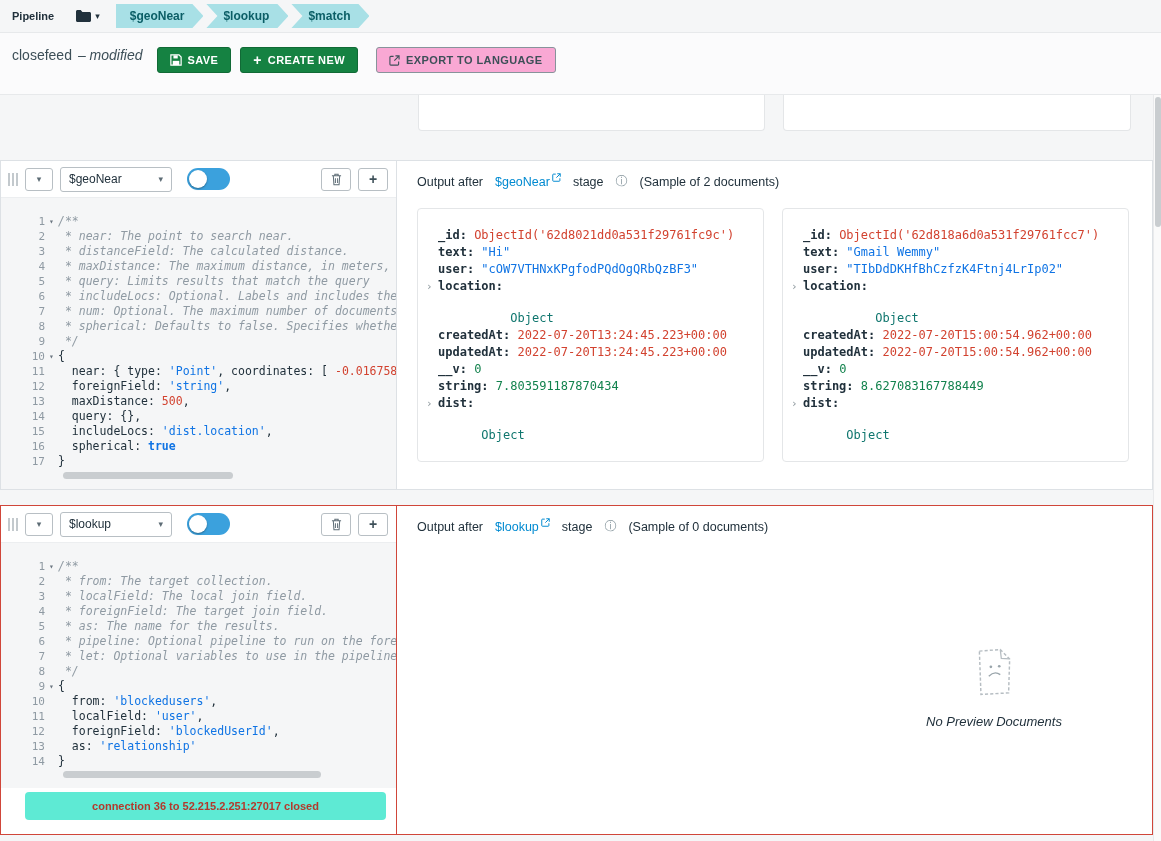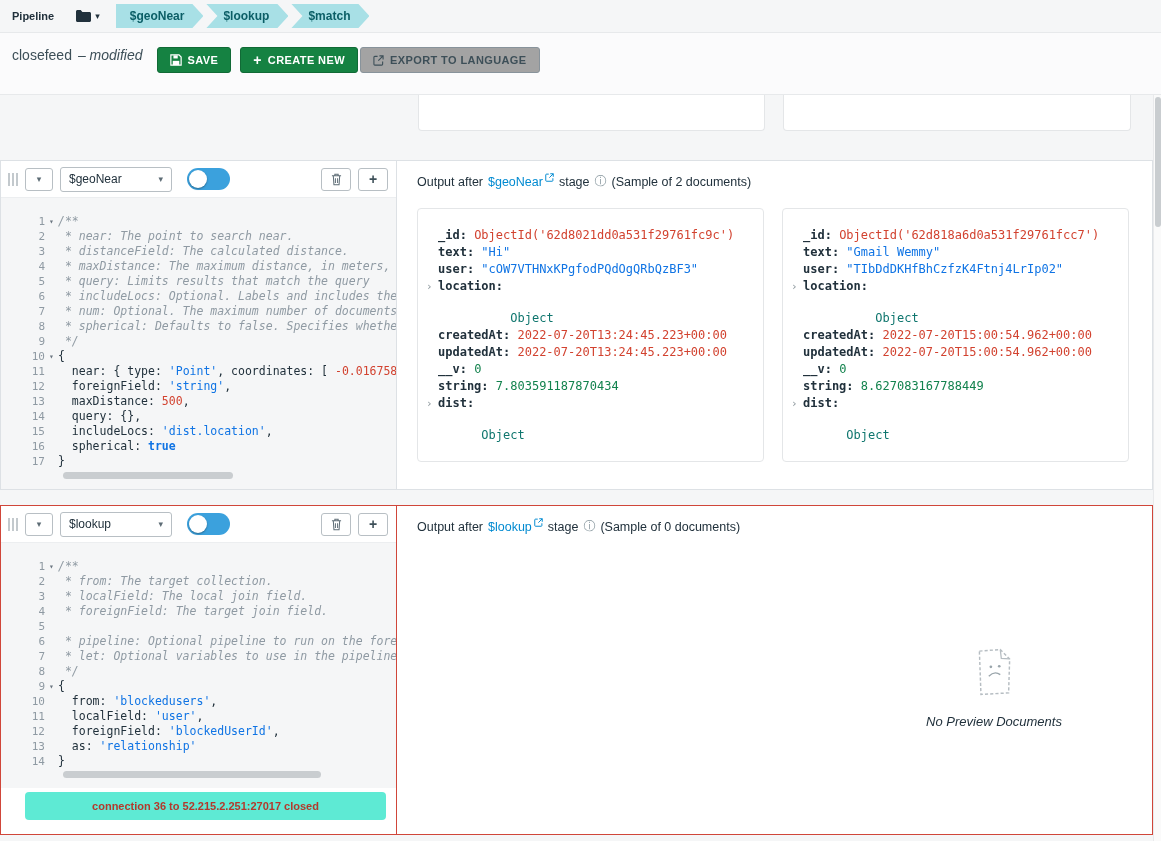--- a/index.html
+++ b/index.html
@@ -37,21 +37,21 @@
   }
   .pipe-name { font-size:14px; color:#3d4f58; }
   .modified { font-size:14px; color:#3d4f58; font-style:italic; margin-left:6px; }
   .btn {
     display:inline-flex; align-items:center; gap:6px; height:26px; padding:0 12px;
     border-radius:3px; font-size:11px; font-weight:bold; letter-spacing:.4px;
     border:1px solid transparent; cursor:pointer; font-family:inherit; white-space:nowrap;
   }
   .btn.green { background:#158242; border-color:#116a36; color:#fff; margin-left:14px; }
   .btn.green + .btn.green { margin-left:9px; }
-  .btn.outline { background:#a3a3a3; border-color:#88939b; color:#3d4f58; margin-left:2px; }
+  .btn.outline { background:#f9a8d4; border-color:#88939b; color:#3d4f58; margin-left:18px; }
   .btn .plus-glyph { font-size:14px; font-weight:bold; line-height:1; }
   
   .content { position:absolute; top:95px; left:0; width:1161px; bottom:0; background:#f5f6f7; overflow:hidden; }
   .pc { position:absolute; top:0; height:36px; background:#fff; border:1px solid #e4e6e8; border-top:none; border-radius:0 0 4px 4px; }
   .pc1 { left:418px; width:347px; } .pc2 { left:783px; width:348px; }
   .stage-row {
     position:absolute; left:0; width:1153px; height:330px;
     background:#fff; border:1px solid #dde1e5; display:flex;
   }
   .row1 { top:65px; } .row2 { top:410px; }
@@ -96,21 +96,21 @@
   .hscroll { position:absolute; left:62px; height:7px; border-radius:4px; background:#c9cdd0; bottom:10px; }
   .row1 .hscroll { width:170px; }
   .row2 .hscroll { width:258px; }
   .error-banner {
     flex:none; margin:4px 10px 14px 24px; height:28px; background:#5eead4; border-radius:4px;
     color:#b3392c; font-size:11px; font-weight:bold;
     display:flex; align-items:center; justify-content:center;
   }
   
   .stage-output { flex:1; position:relative; background:#fff; overflow:hidden; }
-  .output-header { display:flex; align-items:center; gap:5px; padding:12px 0 0 20px; font-size:12.5px; color:#21313c; }
+  .output-header { display:flex; align-items:center; gap:12px; padding:12px 0 0 20px; font-size:12.5px; color:#21313c; }
   .stage-link { color:#008ad1; text-decoration:none; display:inline-flex; align-items:flex-start; gap:2px; cursor:pointer; }
   .ext-icon { margin-top:-2px; }
   .info { color:#89989f; font-size:12px; }
   .cards { display:flex; gap:18px; padding:18px 20px 0 20px; align-items:flex-start; }
   .doc-card {
     width:347px; height:254px; border:1px solid #e4e6e8; border-radius:4px; background:#fff;
     padding:18px 14px 0 8px; font-family:"DejaVu Sans Mono", monospace; font-size:12px; overflow:hidden;
   }
   .doc-row { display:flex; line-height:17px; white-space:pre; }
   .caret-cell { width:12px; flex:none; color:#889399; font-size:11px; }
@@ -290,21 +290,21 @@
           <button class="mini-btn wide">
               <span class="plusb">+</span>
             </button>
         </div>
         <div class="editor">
           <div class="hscroll"></div>
         <div class="code-line"><span class="ln">1</span><span class="fold">▾</span><span class="code-text"><span class="tok-comment">/**</span></span></div>
             <div class="code-line"><span class="ln">2</span><span class="fold"></span><span class="code-text"><span class="tok-comment"> * from: The target collection.</span></span></div>
             <div class="code-line"><span class="ln">3</span><span class="fold"></span><span class="code-text"><span class="tok-comment"> * localField: The local join field.</span></span></div>
             <div class="code-line"><span class="ln">4</span><span class="fold"></span><span class="code-text"><span class="tok-comment"> * foreignField: The target join field.</span></span></div>
-            <div class="code-line"><span class="ln">5</span><span class="fold"></span></div>
+            <div class="code-line"><span class="ln">5</span><span class="fold"></span><span class="code-text"><span class="tok-comment"> * as: The name for the results.</span></span></div>
             <div class="code-line"><span class="ln">6</span><span class="fold"></span><span class="code-text"><span class="tok-comment"> * pipeline: Optional pipeline to run on the foreig</span></span></div>
             <div class="code-line"><span class="ln">7</span><span class="fold"></span><span class="code-text"><span class="tok-comment"> * let: Optional variables to use in the pipeline f</span></span></div>
             <div class="code-line"><span class="ln">8</span><span class="fold"></span><span class="code-text"><span class="tok-comment"> */</span></span></div>
             <div class="code-line"><span class="ln">9</span><span class="fold">▾</span><span class="code-text"><span>{</span></span></div>
             <div class="code-line"><span class="ln">10</span><span class="fold"></span><span class="code-text"><span>  from: </span><span class="tok-string">'blockedusers'</span><span>,</span></span></div>
             <div class="code-line"><span class="ln">11</span><span class="fold"></span><span class="code-text"><span>  localField: </span><span class="tok-string">'user'</span><span>,</span></span></div>
             <div class="code-line"><span class="ln">12</span><span class="fold"></span><span class="code-text"><span>  foreignField: </span><span class="tok-string">'blockedUserId'</span><span>,</span></span></div>
             <div class="code-line"><span class="ln">13</span><span class="fold"></span><span class="code-text"><span>  as: </span><span class="tok-string">'relationship'</span></span></div>
             <div class="code-line"><span class="ln">14</span><span class="fold"></span><span class="code-text"><span>}</span></span></div>
           </div>

